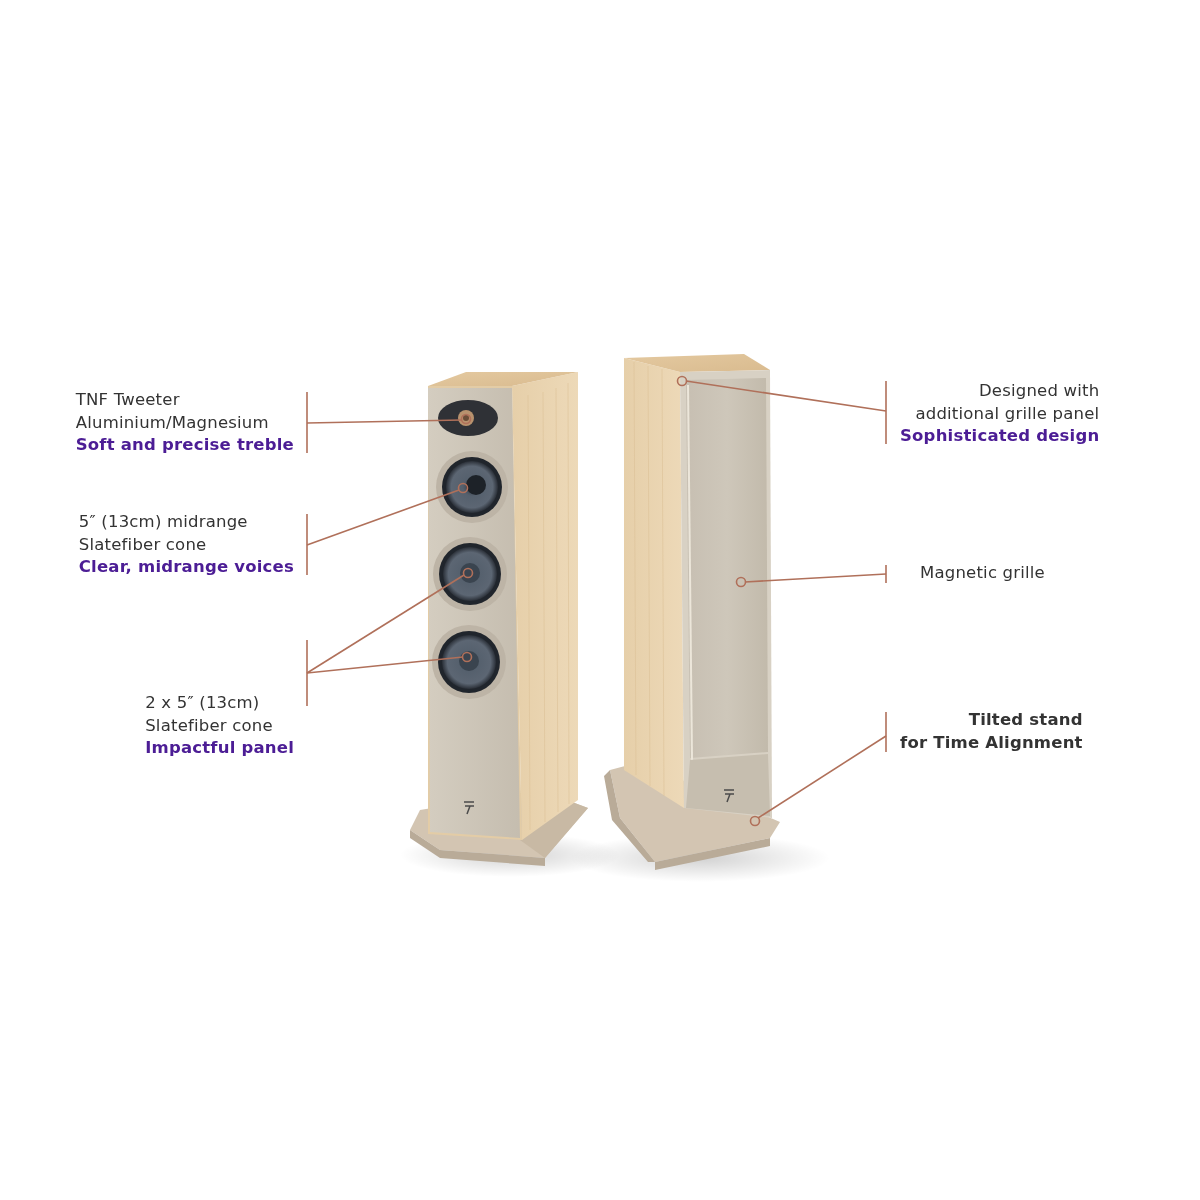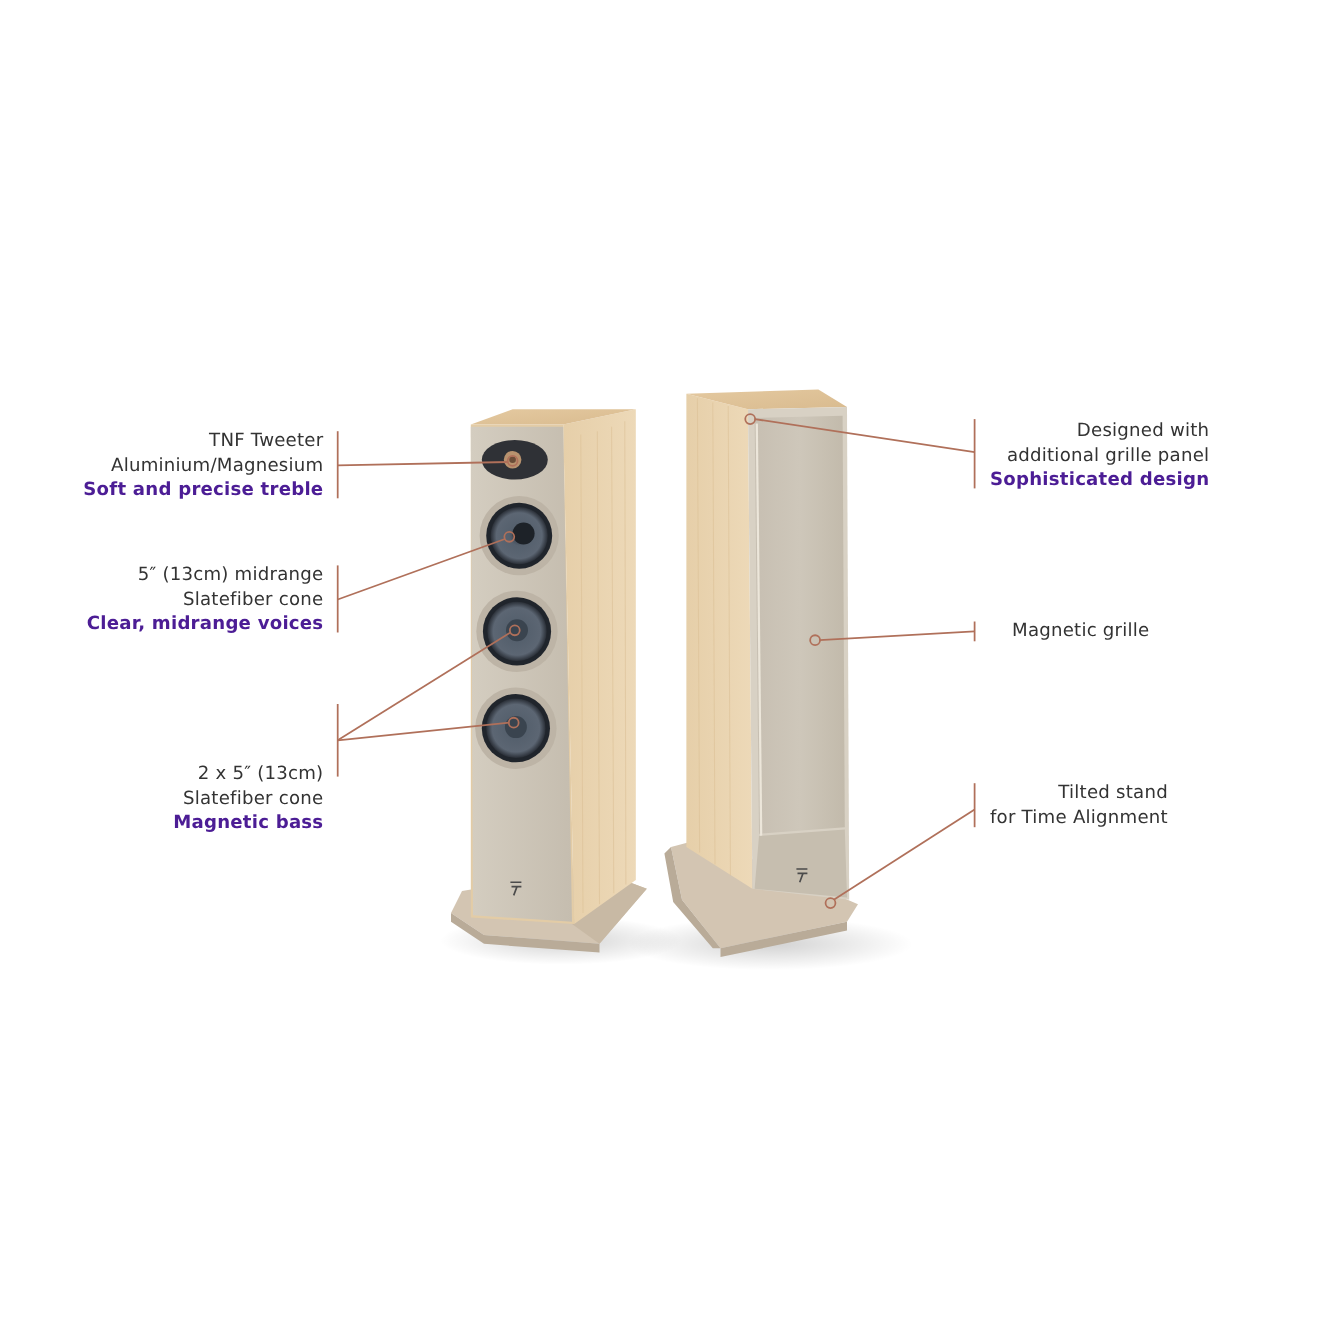--- a/index.html
+++ b/index.html
@@ -3,21 +3,21 @@
 <meta charset="utf-8">
 <style>
   html, body { margin: 0; padding: 0; background: #ffffff; }
   body { width: 1200px; height: 1200px; position: relative; overflow: hidden;
          font-family: "DejaVu Sans", "Liberation Sans", sans-serif; color: #2b2b2b; }
   .stage { position: absolute; left: 0; top: 0; width: 1200px; height: 1200px; }
   .label { position: absolute; font-size: 16.5px; line-height: 22.5px; color: #333333;
            letter-spacing: 0.2px; }
   .label .line { display: block; white-space: nowrap; }
   .label .bold { font-weight: bold; color: #4c1d95; }
-  .label.left { text-align: right; }
+  .label.left { }
   .label.right { text-align: right; }
   svg.art { position: absolute; left: 0; top: 0; }
 </style>
 </head>
 <body>
 
 <div class="stage">
 
   <svg class="art" width="1200" height="1200" viewBox="0 0 1200 1200">
     <defs>
@@ -171,31 +171,31 @@
 
   <div class="label left" style="right: 906px; top: 511px;">
     <span class="line">5″ (13cm) midrange</span>
     <span class="line">Slatefiber cone</span>
     <span class="line bold">Clear, midrange voices</span>
   </div>
 
   <div class="label left" style="right: 906px; top: 676px; margin-top: 16px;">
     <span class="line">2 x 5″ (13cm)</span>
     <span class="line">Slatefiber cone</span>
-    <span class="line bold">Magnetic bass</span>
+    <span class="line bold">Impactful panel</span>
   </div>
 
   <div class="label right" style="left: 900px; top: 380px;">
     <span class="line">Designed with</span>
     <span class="line">additional grille panel</span>
     <span class="line bold">Sophisticated design</span>
   </div>
 
   <div class="label right" style="left: 900px; top: 562px; margin-left: 20px;">
     <span class="line">Magnetic grille</span>
   </div>
 
-  <div class="label right" style="left: 900px; top: 709px;">
+  <div class="label right" style="left: 900px; top: 709px; font-weight: bold;">
     <span class="line">Tilted stand</span>
     <span class="line">for Time Alignment</span>
   </div>
 
 </div>
 
 </body></html>

